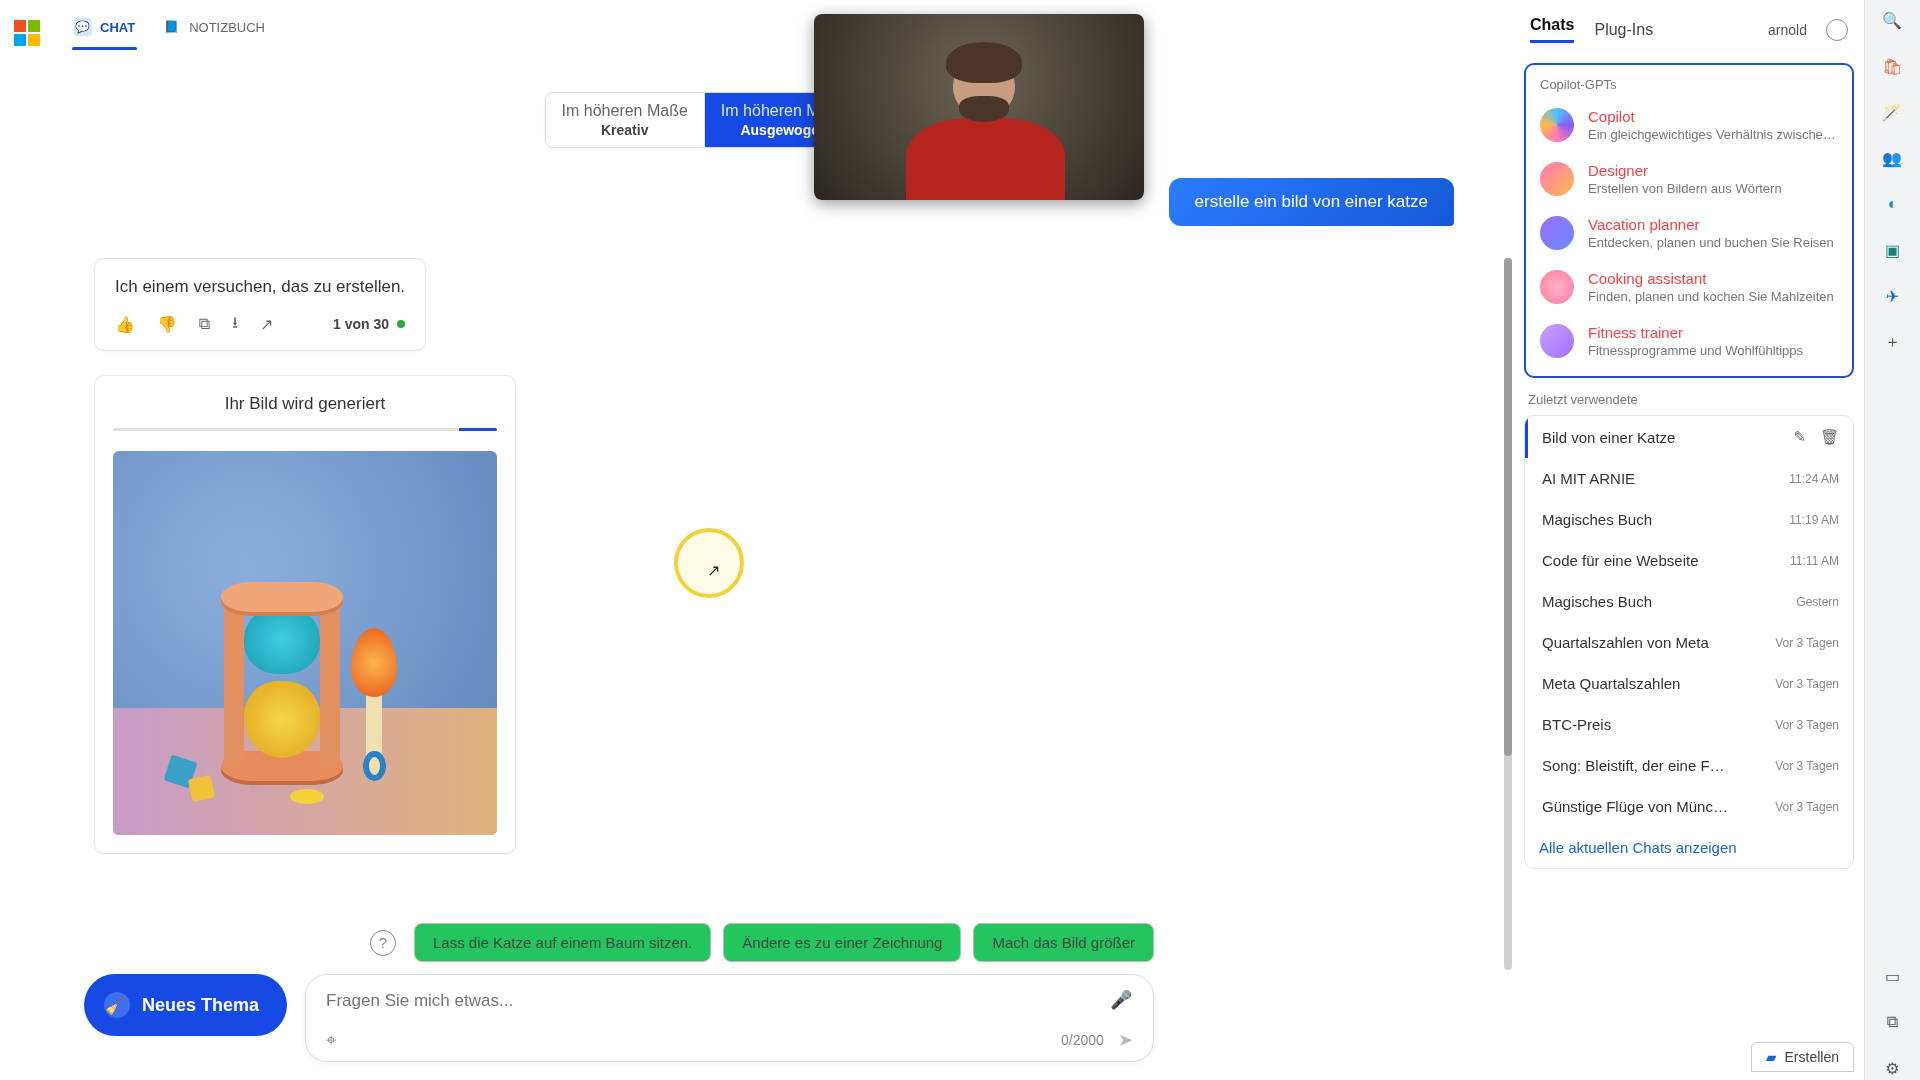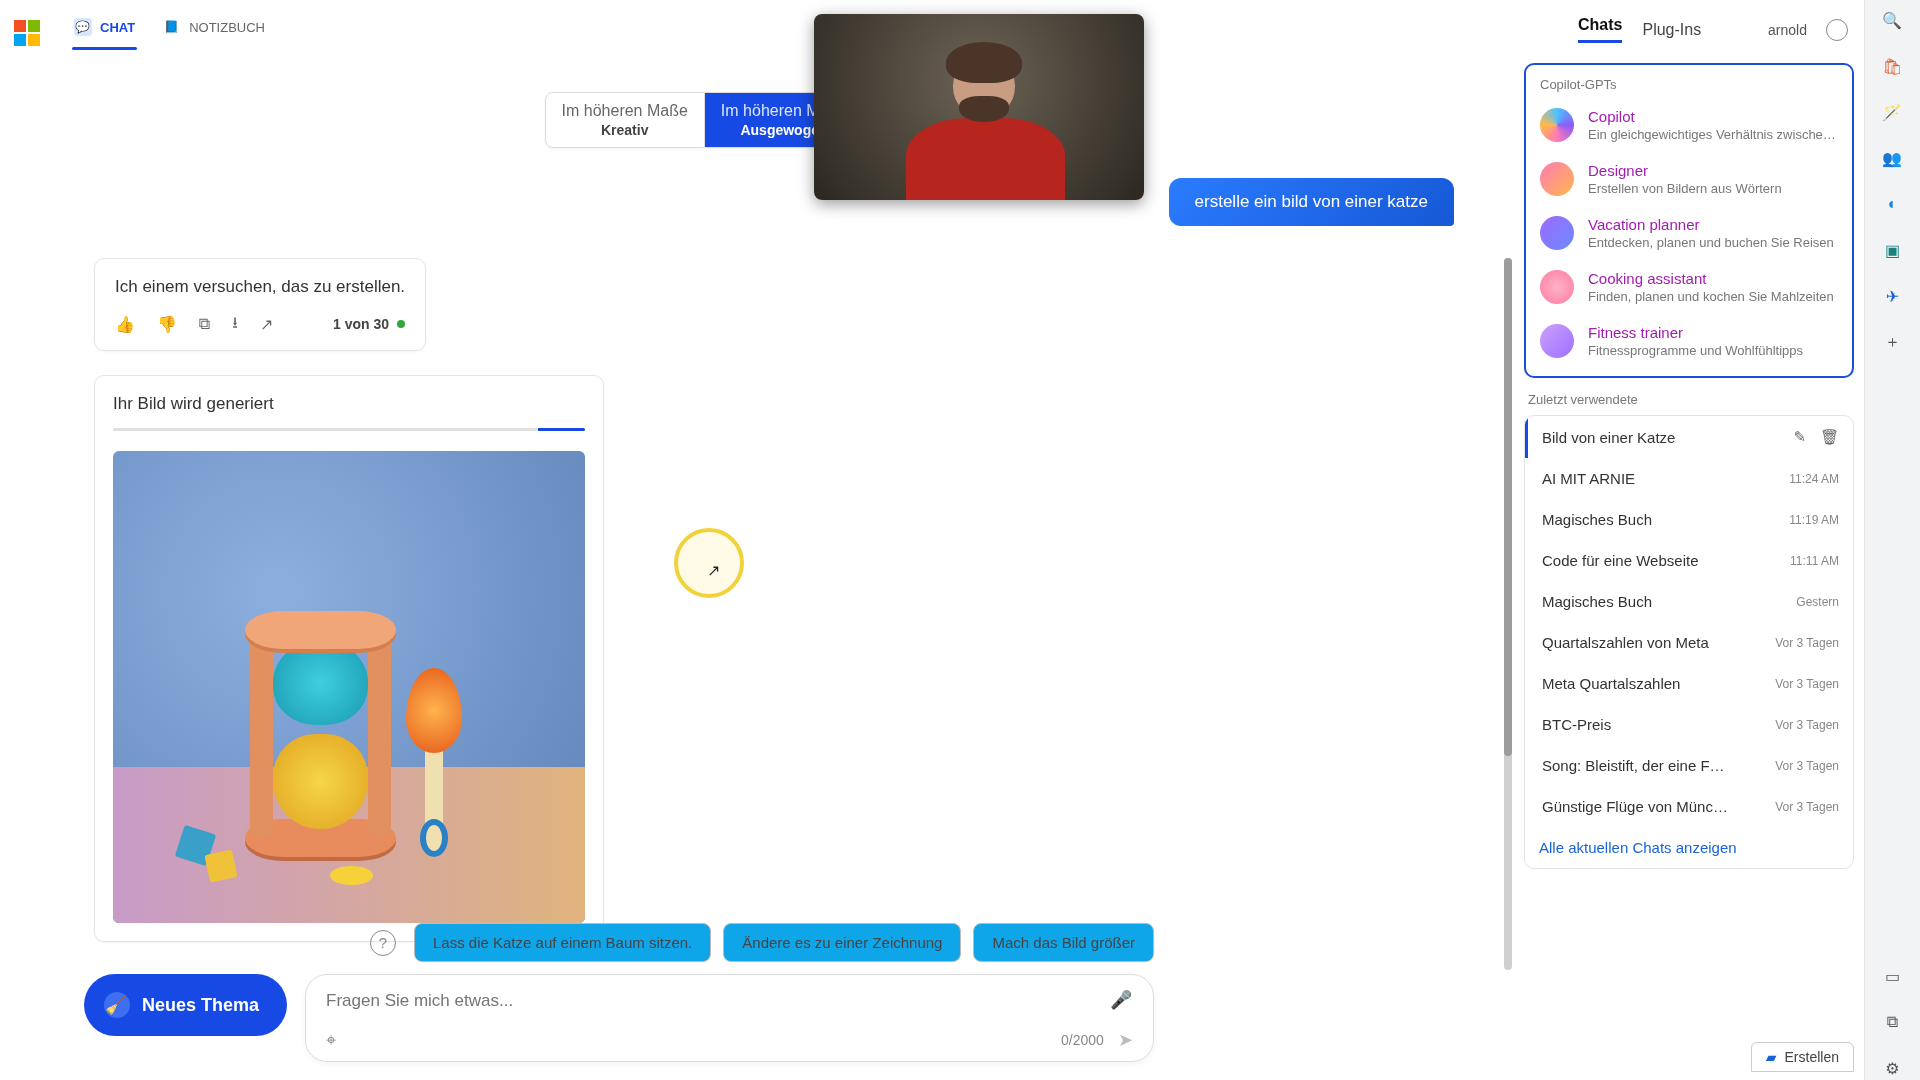--- a/index.html
+++ b/index.html
@@ -36,21 +36,21 @@
 
 
 .ai-card { background:#fff; border:1px solid #e5e5e5; border-radius:10px; padding:18px 20px 12px 20px; width: fit-content; max-width: 420px; margin-top: 80px; box-shadow:0 1px 2px rgba(0,0,0,.05); }
 .ai-card .txt { font-size:17px; margin-bottom:14px; }
 .ai-actions { display:flex; align-items:center; gap:22px; color:#666; font-size:16px; }
 .ai-actions .icn { cursor:pointer; }
 .count { margin-left:auto; font-size:14px; font-weight:600; color:#444; display:flex; align-items:center; gap:8px;}
 .dot { width:8px; height:8px; border-radius:50%; background:#2faa3a; }
 
 
-.gen-card { margin-top:24px; border:1px solid #e5e5e5; border-radius:10px; padding:18px; width: 510px; box-shadow:0 1px 2px rgba(0,0,0,.05); }
+.gen-card { margin-top:24px; border:1px solid #e5e5e5; border-radius:10px; padding:18px; width: 422px; box-shadow:0 1px 2px rgba(0,0,0,.05);text-align:center; }
 .gen-card .lbl{ font-size:17px; margin-bottom:14px;}
 .progress { height:3px; background:#e0e0e0; border-radius:2px; overflow:hidden; margin-bottom:20px; position:relative;}
 .progress .bar{ position:absolute; right:0; width:10%; height:100%; background:#174ae4; }
 
 
 .art { width:100%; aspect-ratio:1/1; background: radial-gradient(circle at 35% 30%, #8dafdf, #5c80b6); border-radius:6px; position:relative; overflow:hidden;}
 .floor{position:absolute; bottom:0; left:0; right:0; height:33%; background:linear-gradient(90deg,#c89bc8,#e0b37d);}
 .base{position:absolute; left:28%; bottom:14%; width:32%; height:8%; background:#e88c5e; border-radius:50%/100%; box-shadow:0 4px 0 #c26a41;}
 .top{position:absolute; left:28%; bottom:58%; width:32%; height:8%; background:#f0a679; border-radius:50%/100%; box-shadow:0 4px 0 #d47e4e;}
 .pill-l{position:absolute; left:29%; bottom:18%; width:5%; height:44%; background:#e29060; border-radius:12px;}
@@ -59,21 +59,21 @@
 .glass-b{position:absolute; left:34%; bottom:20%; width:20%; height:20%; background:radial-gradient(circle,#f6d648,#e0a21f); border-radius:45% 45% 50% 50%;}
 .flame{position:absolute; left:62%; bottom:36%; width:12%; height:18%; background:radial-gradient(circle,#ffb34d,#e55a1a); border-radius:50% 50% 50% 50% / 60% 60% 40% 40%;}
 .stick{position:absolute; left:66%; bottom:14%; width:4%; height:24%; background:#f0e0b0; border-radius:10px;}
 .handle{position:absolute; left:65%; bottom:14%; width:6%; height:8%; border:6px solid #2c80c6; border-radius:50%;}
 .cube1{position:absolute; left:14%; bottom:13%; width:7%; height:7%; background:#3aa0c8; transform:rotate(18deg); border-radius:3px;}
 .cube2{position:absolute; left:20%; bottom:9%; width:6%; height:6%; background:#f0c23a; transform:rotate(-12deg); border-radius:3px;}
 .blob{position:absolute; left:46%; bottom:8%; width:9%; height:4%; background:#f6d13a; border-radius:50%;}
 
 
 .sugs { position:absolute; bottom: 118px; right: 360px; display:flex; gap:12px; align-items:center;}
-.sug { border:1px solid #bbb; background:#0ea5e9; border-radius:8px; padding:10px 18px; font-size:15px; color:#444; cursor:pointer;}
+.sug { border:1px solid #bbb; background:#22c55e; border-radius:8px; padding:10px 18px; font-size:15px; color:#444; cursor:pointer;}
 .help-ico{ width:26px;height:26px;border:1.5px solid #888;border-radius:50%;display:flex;align-items:center;justify-content:center;color:#888;font-size:15px;margin-right:6px;}
 
 
 .input-row { position:absolute; bottom:18px; left: 30px; right: 360px; display:flex; gap:18px; align-items:flex-start;}
 .new-topic{ background:#174ae4; color:#fff; border:none; border-radius:32px; padding:18px 28px 18px 20px; font-size:18px; font-weight:600; display:flex; align-items:center; gap:12px; cursor:pointer;}
 .nt-ico{width:26px;height:26px;border-radius:50%;background:#3e6ff0;display:flex;align-items:center;justify-content:center;}
 .ask-box{ flex:1; border:1px solid #ddd; border-radius:22px; box-shadow:0 2px 6px rgba(0,0,0,.05); padding:16px 20px 10px 20px; background:#fff;}
 .ask-box input{ width:100%; border:none; outline:none; font-size:17px; color:#555;}
 .ask-bottom{ display:flex; align-items:center; margin-top:18px; color:#888;}
 .lens{font-size:18px;cursor:pointer;}
@@ -88,29 +88,29 @@
 
 .webcam{ position:absolute; top:14px; right:370px; width:330px; height:186px; border-radius:8px; background:radial-gradient(circle at 50% 35%, #6d6355, #2b2721); box-shadow:0 4px 16px rgba(0,0,0,.4); overflow:hidden;}
 .head{position:absolute;left:42%;top:22%;width:19%;height:34%;background:#c99d82;border-radius:50%;}
 .hair{position:absolute;left:40%;top:15%;width:23%;height:22%;background:#4a3528;border-radius:50% 50% 40% 40%;}
 .beard{position:absolute;left:44%;top:44%;width:15%;height:14%;background:#4a3528;border-radius:40% 40% 50% 50%;}
 .body{position:absolute;left:28%;bottom:-6%;width:48%;height:50%;background:#b6261f;border-radius:40% 40% 0 0;}
 
 
 .right-panel{ width:350px; padding:12px 10px 10px 10px; display:flex; flex-direction:column; gap:8px; position:relative; }
 .rp-tabs{display:flex; gap:20px; font-size:16px; padding:4px 6px 12px 6px; align-items:center;}
-.rp-tabs .t{cursor:pointer; color:#444;} .rp-tabs .t.active{font-weight:700; color:#111; border-bottom:3px solid #174ae4; padding-bottom:6px;margin-left:48px;}
+.rp-tabs .t{cursor:pointer; color:#444;} .rp-tabs .t.active{font-weight:700; color:#111; border-bottom:3px solid #174ae4; padding-bottom:6px;}
 .user{ margin-left:auto; display:flex; align-items:center; gap:19px; color:#555; font-size:14px;}
 .avatar{width:22px;height:22px;border:1.5px solid #888;border-radius:50%;}
 
 .gpt-card{ border:2px solid #1d4ed8; border-radius:10px; padding:8px 0; box-shadow:0 1px 2px rgba(0,0,0,.03);}
 .gpt-head{font-size:13px; color:#777; padding:4px 14px 6px 14px;}
 .gpt-item{display:flex; gap:14px; padding:10px 14px; cursor:pointer;}
 .gi-ico{width:34px;height:34px;border-radius:50%;flex-shrink:0;}
-.gi-txt .n{font-size:15px;color:#a21caf;} .gi-txt .d{font-size:13px;color:#777;margin-top:2px; white-space:nowrap; overflow:hidden; text-overflow:ellipsis; max-width:250px;}
+.gi-txt .n{font-size:15px;color:#ef4444;} .gi-txt .d{font-size:13px;color:#777;margin-top:2px; white-space:nowrap; overflow:hidden; text-overflow:ellipsis; max-width:250px;}
 
 .recent-lbl{font-size:13px;color:#777; padding:6px 4px 0 4px;}
 .recent-list{border:1px solid #e4e4e4; border-radius:10px; overflow:hidden;}
 .ritem{display:flex; align-items:center; padding:12px 14px; font-size:15px; color:#333; cursor:pointer; border-left:3px solid transparent;}
 .ritem + .ritem{ }
 .ritem.active{border-left-color:#174ae4;}
 .ritem .ts{margin-left:auto; font-size:12px; color:#888;}
 .ritem .act{margin-left:auto; display:flex; gap:14px; color:#666; font-size:15px;}
 .ritem .title{white-space:nowrap;overflow:hidden;text-overflow:ellipsis;max-width:190px;}
 .show-all{color:#1864d6;font-size:15px;padding:12px 14px;cursor:pointer;}

